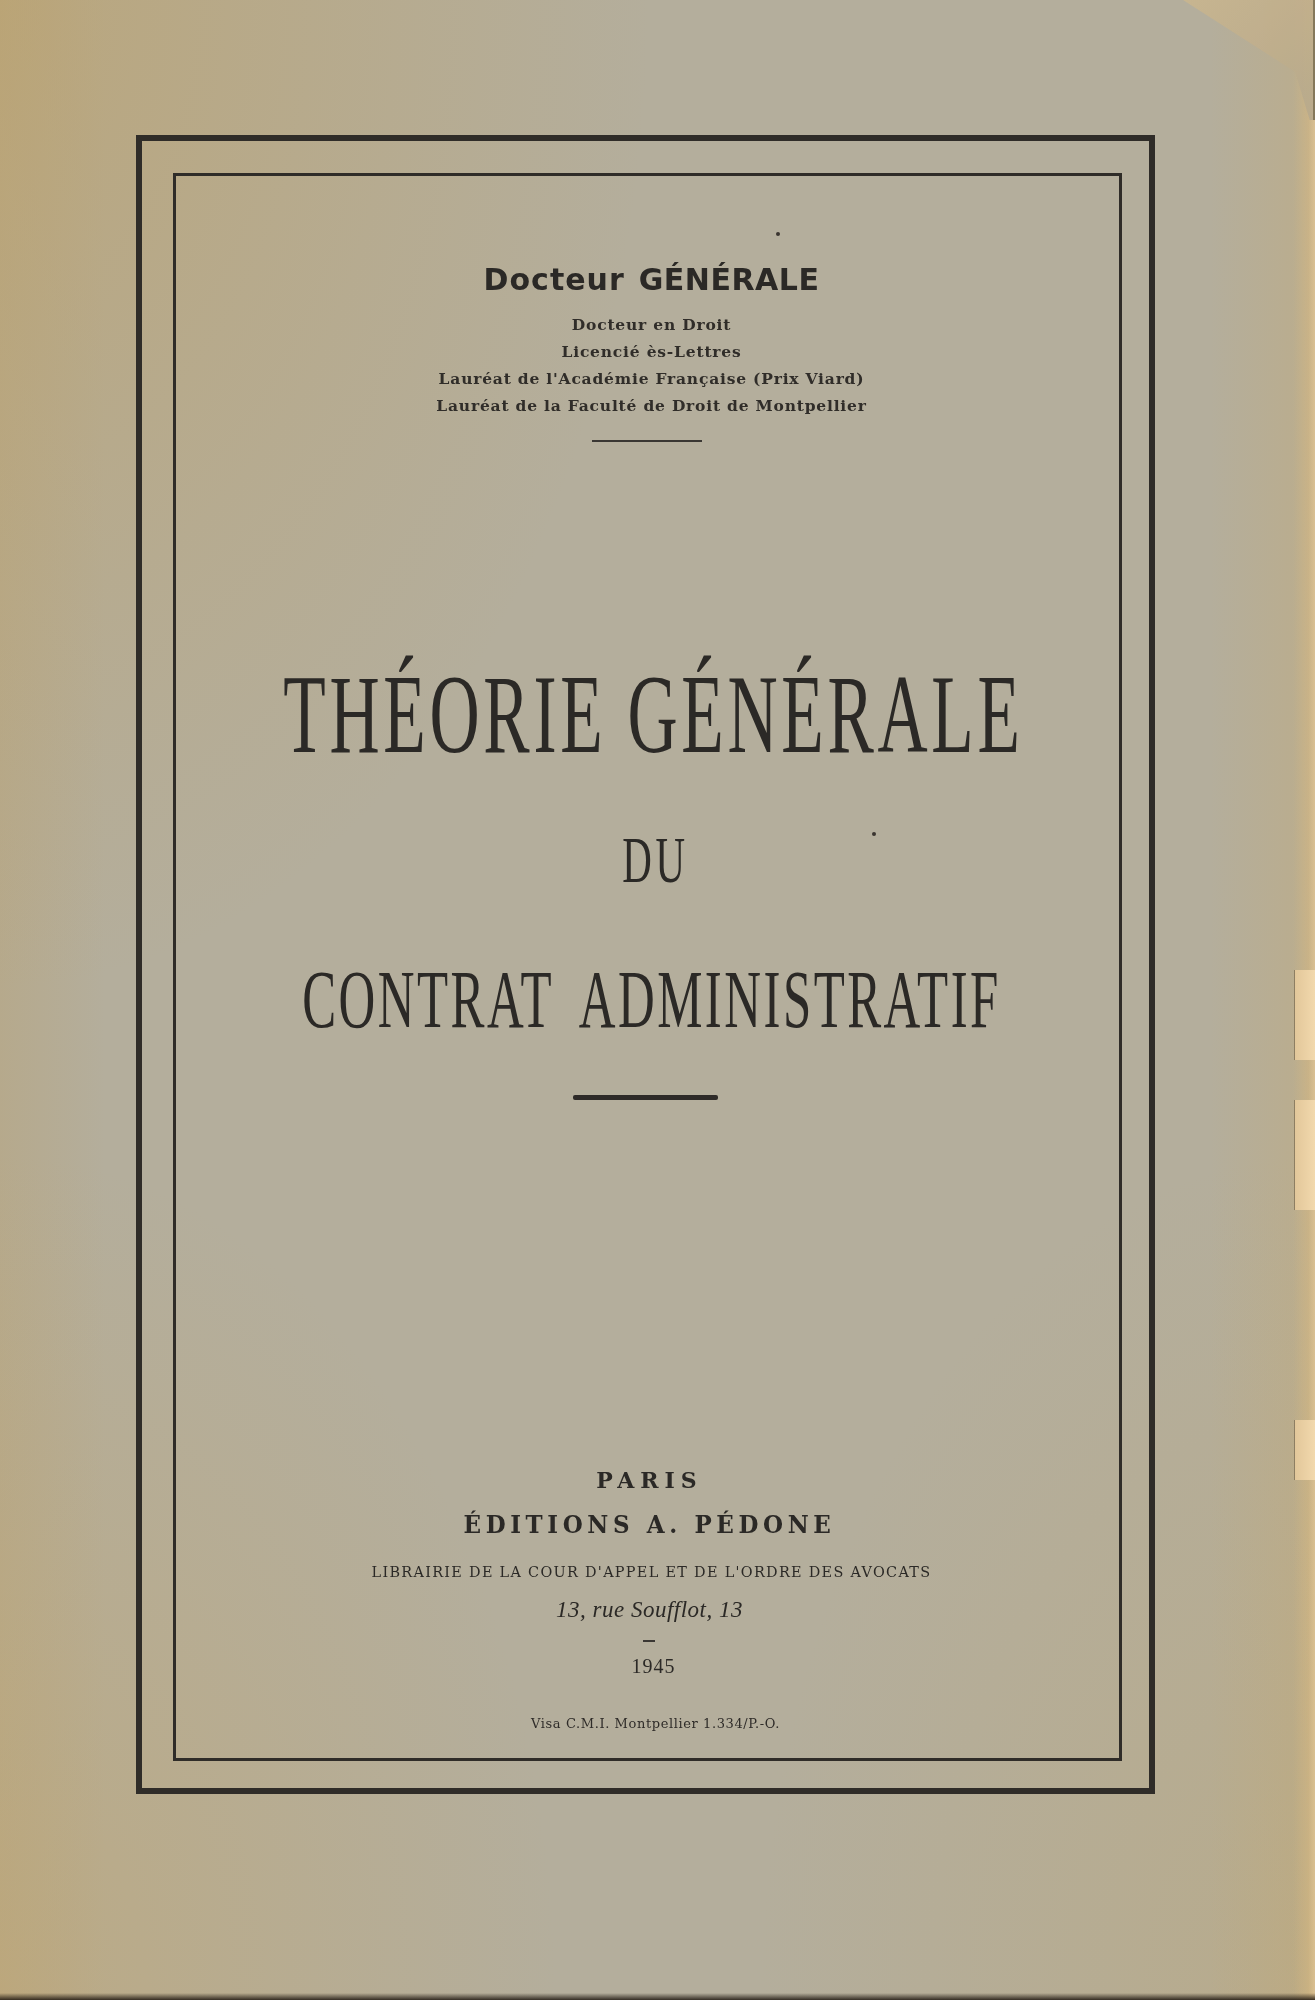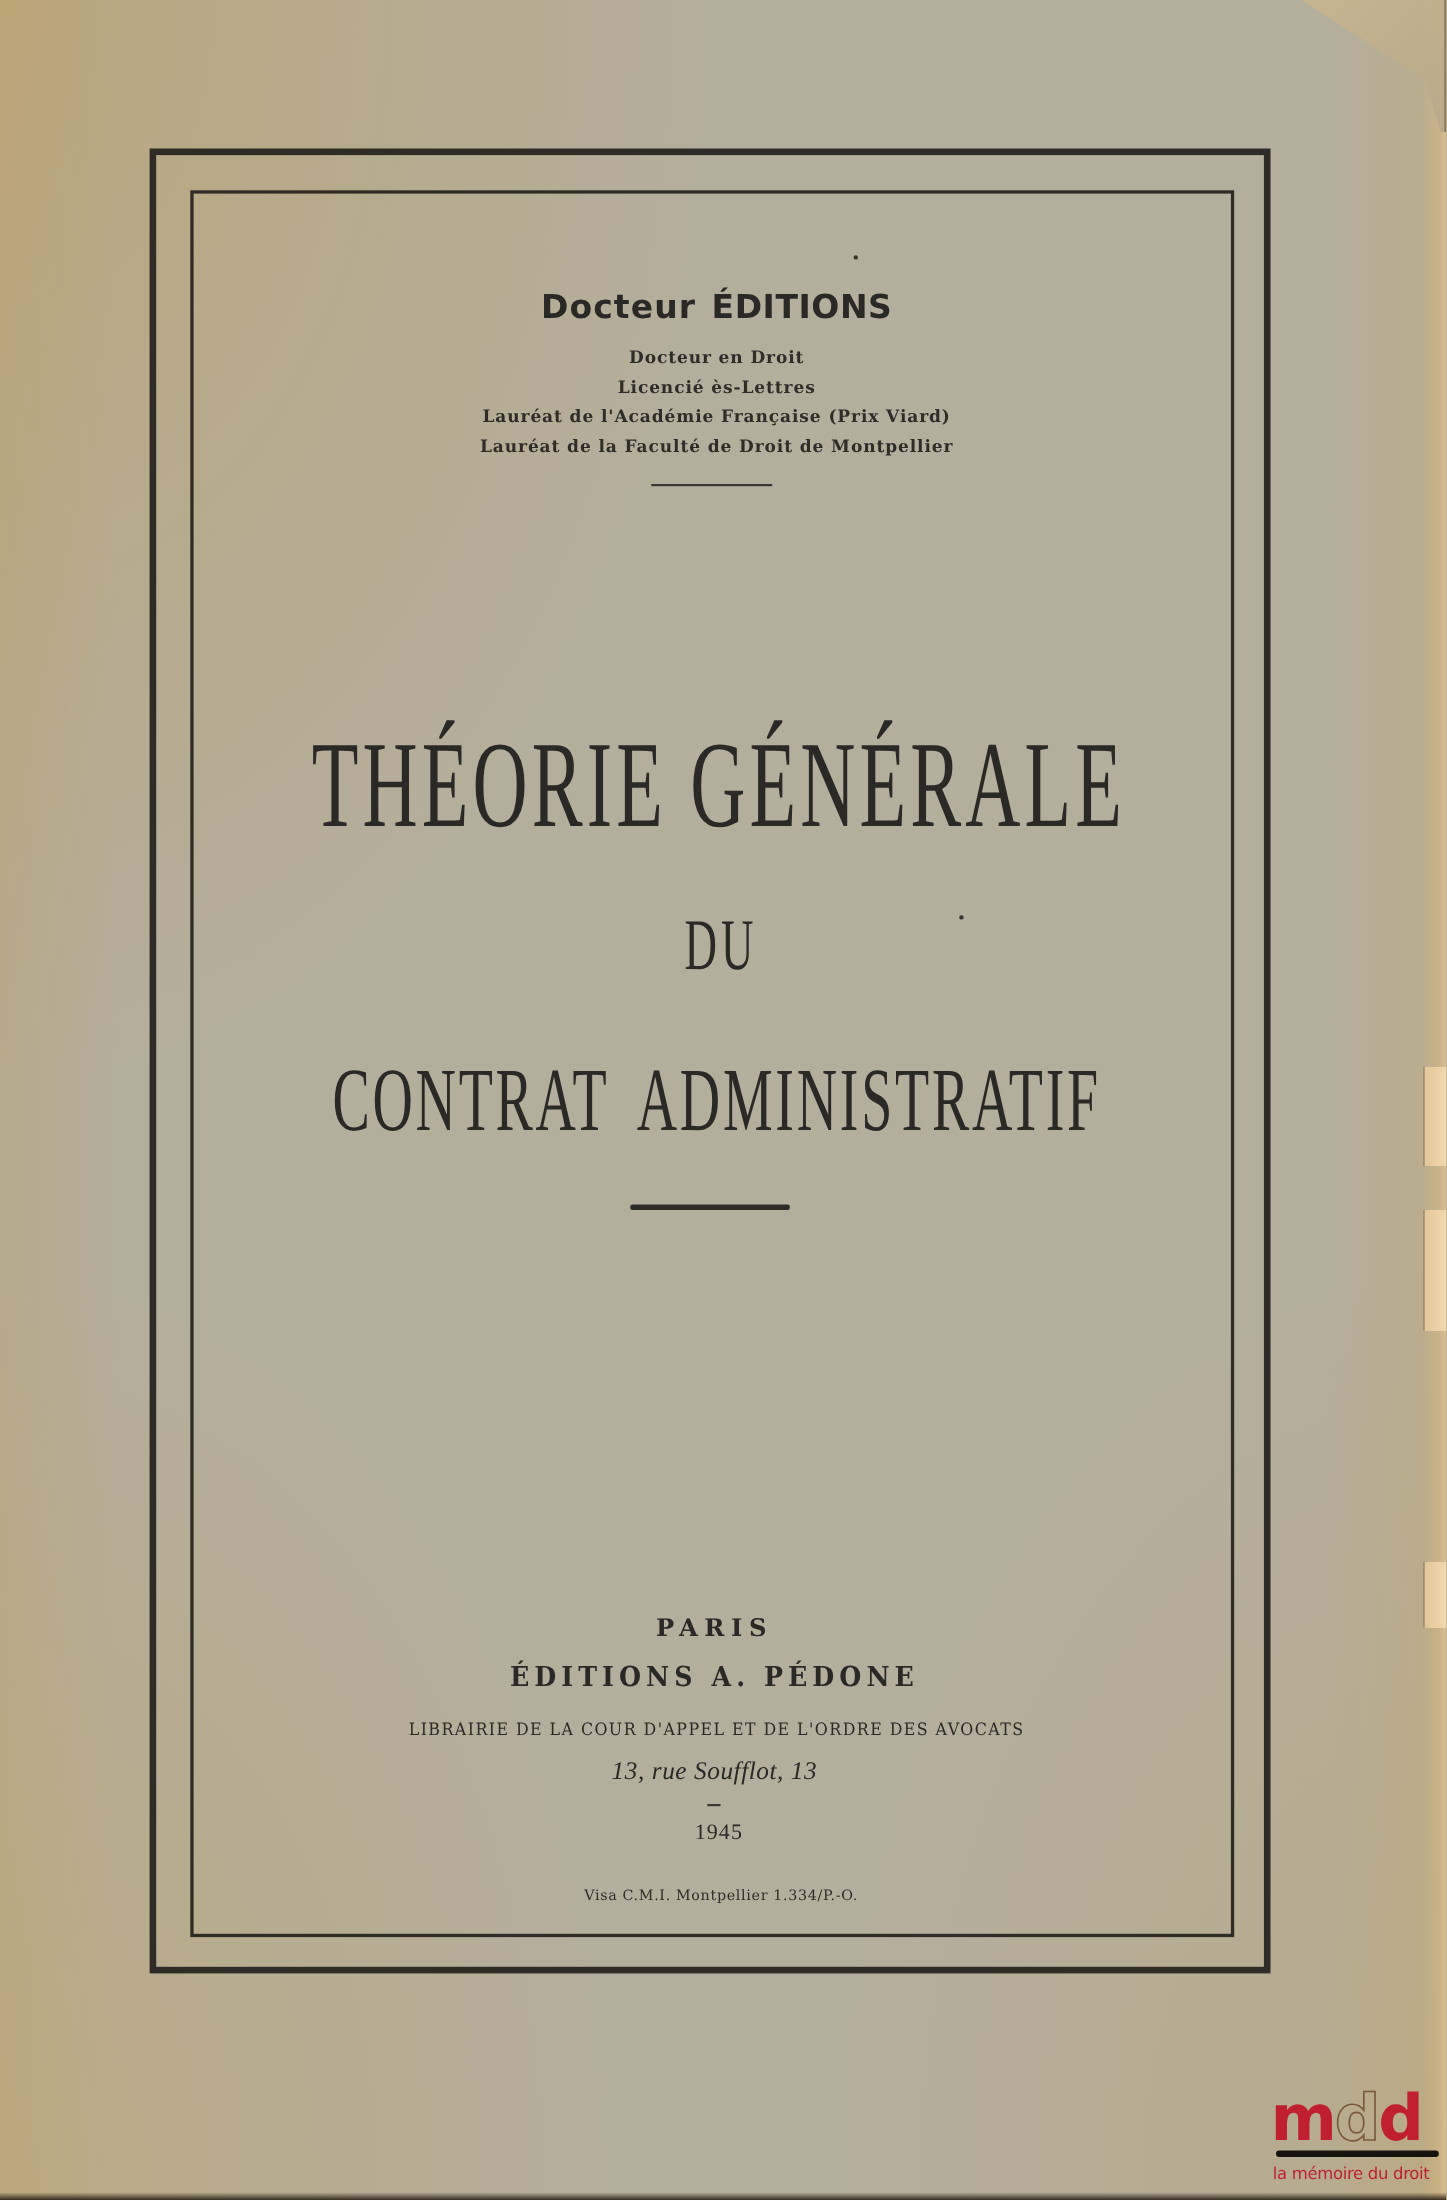--- a/index.html
+++ b/index.html
@@ -129,21 +129,21 @@
   <div class="tear" style="top:1420px;height:60px;"></div>
   <div class="bottom-shadow"></div>
 
   <div class="frame-outer"></div>
   <div class="frame-inner"></div>
 
   <div class="speck" style="left:776px;top:232px;"></div>
   <div class="speck" style="left:872px;top:832px;"></div>
 
   <div class="center author">
-    <span>Docteur</span><span class="surname">ÉDITIONS</span>
+    <span>Docteur</span><span class="surname">GÉNÉRALE</span>
   </div>
 
   <div class="center cred" style="top:315px;">Docteur en Droit</div>
   <div class="center cred" style="top:342px;">Licencié ès-Lettres</div>
   <div class="center cred" style="top:369px;">Lauréat de l'Académie Française (Prix Viard)</div>
   <div class="center cred" style="top:396px;">Lauréat de la Faculté de Droit de Montpellier</div>
 
   <div class="rule-small"></div>
 
   <div class="center title title-1">THÉORIE GÉNÉRALE</div>
@@ -155,20 +155,13 @@
   <div class="rule-heavy"></div>
 
   <div class="center pub-city">PARIS</div>
   <div class="center pub-name">ÉDITIONS A. PÉDONE</div>
   <div class="center pub-line">LIBRAIRIE DE LA COUR D'APPEL ET DE L'ORDRE DES AVOCATS</div>
   <div class="center pub-address">13, rue Soufflot, 13</div>
   <div class="dash-small"></div>
   <div class="center pub-year">1945</div>
   <div class="center visa">Visa C.M.I. Montpellier 1.334/P.-O.</div>
 
-  <div class="logo">
-    <div class="logo-mark">
-      <span>m</span><span class="mid">d</span><span>d</span>
-    </div>
-    <div class="logo-bar"></div>
-    <div class="logo-text">la mémoire du droit</div>
-  </div>
 </div>
 
 </body></html>

